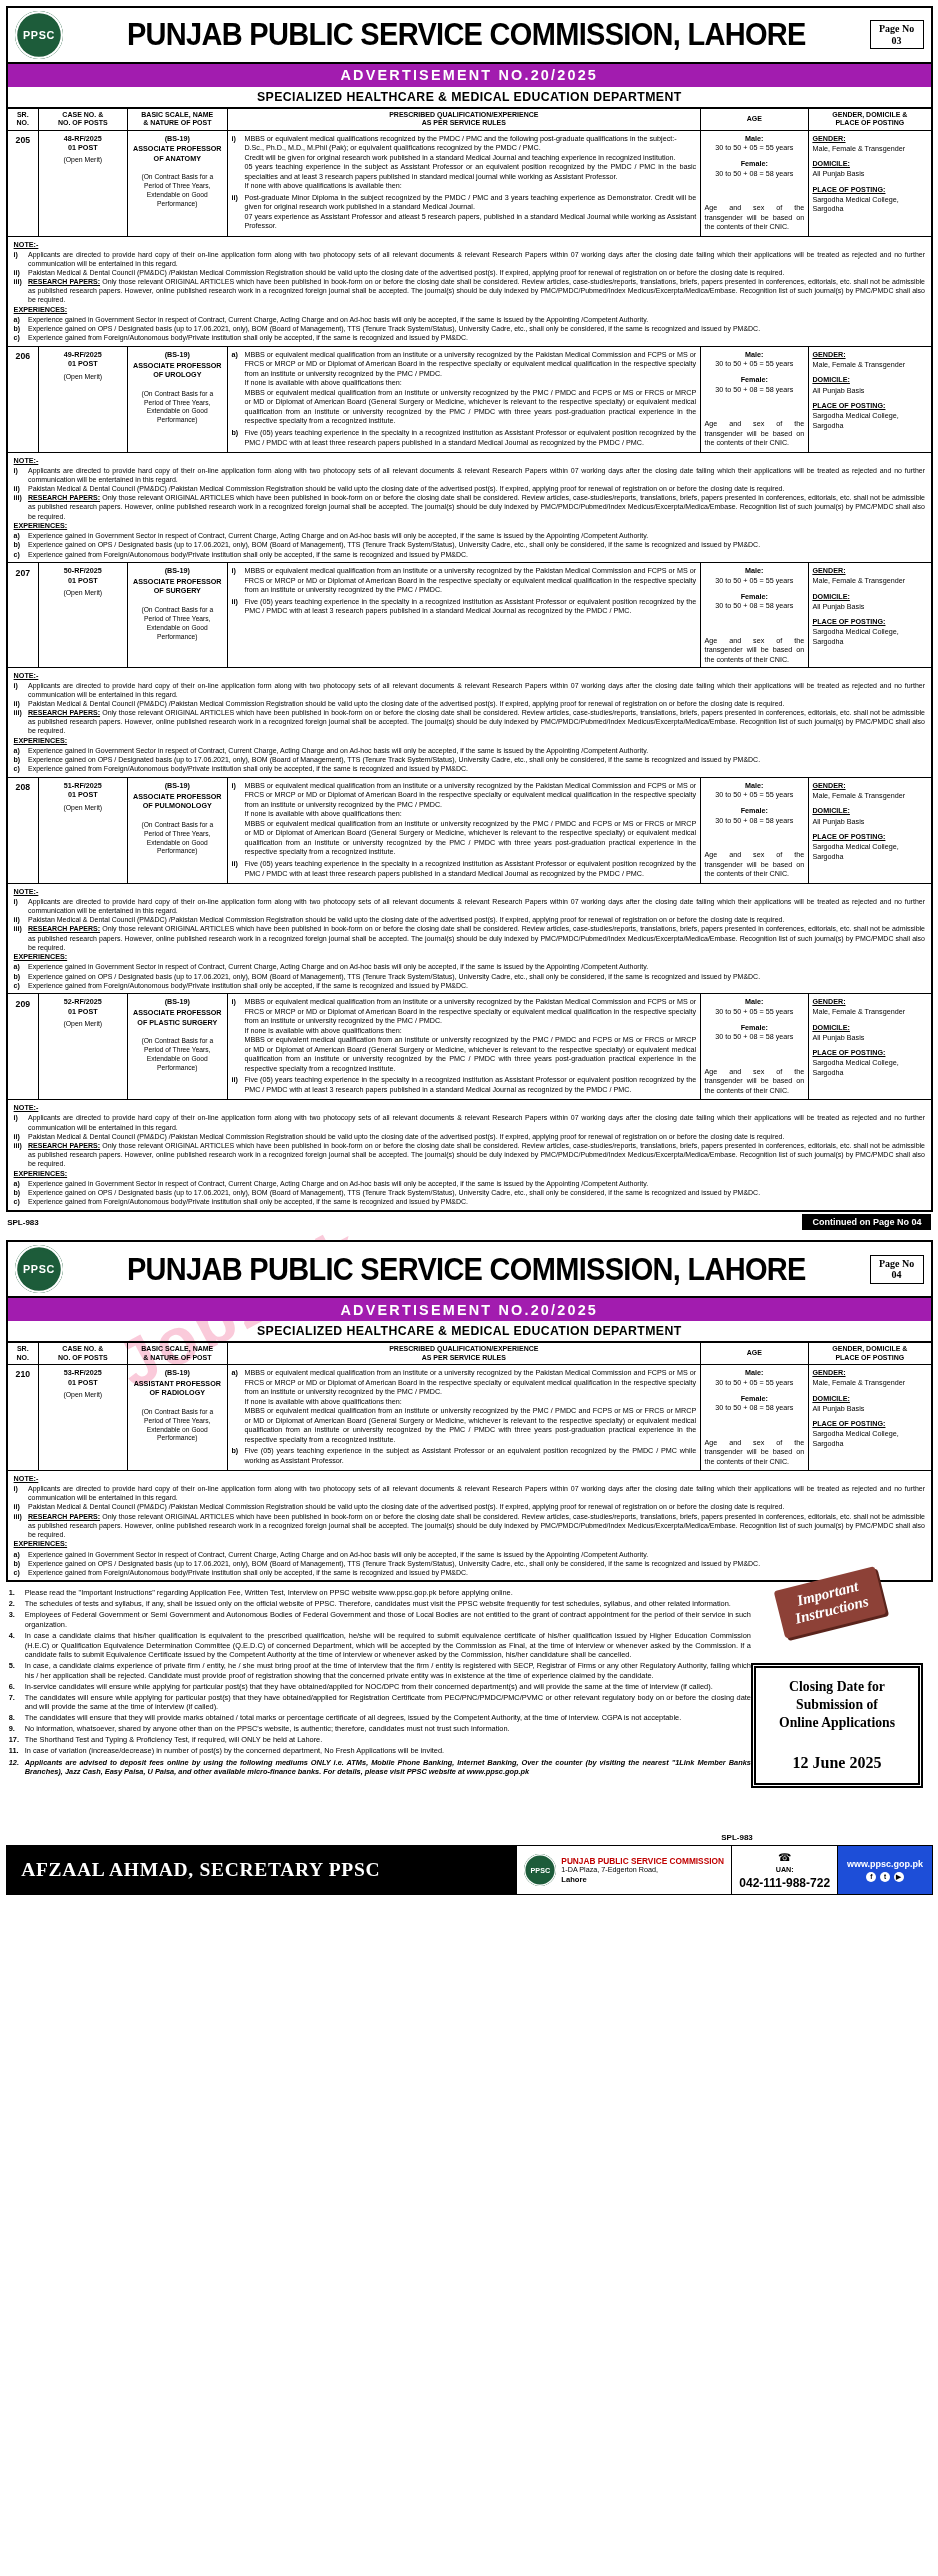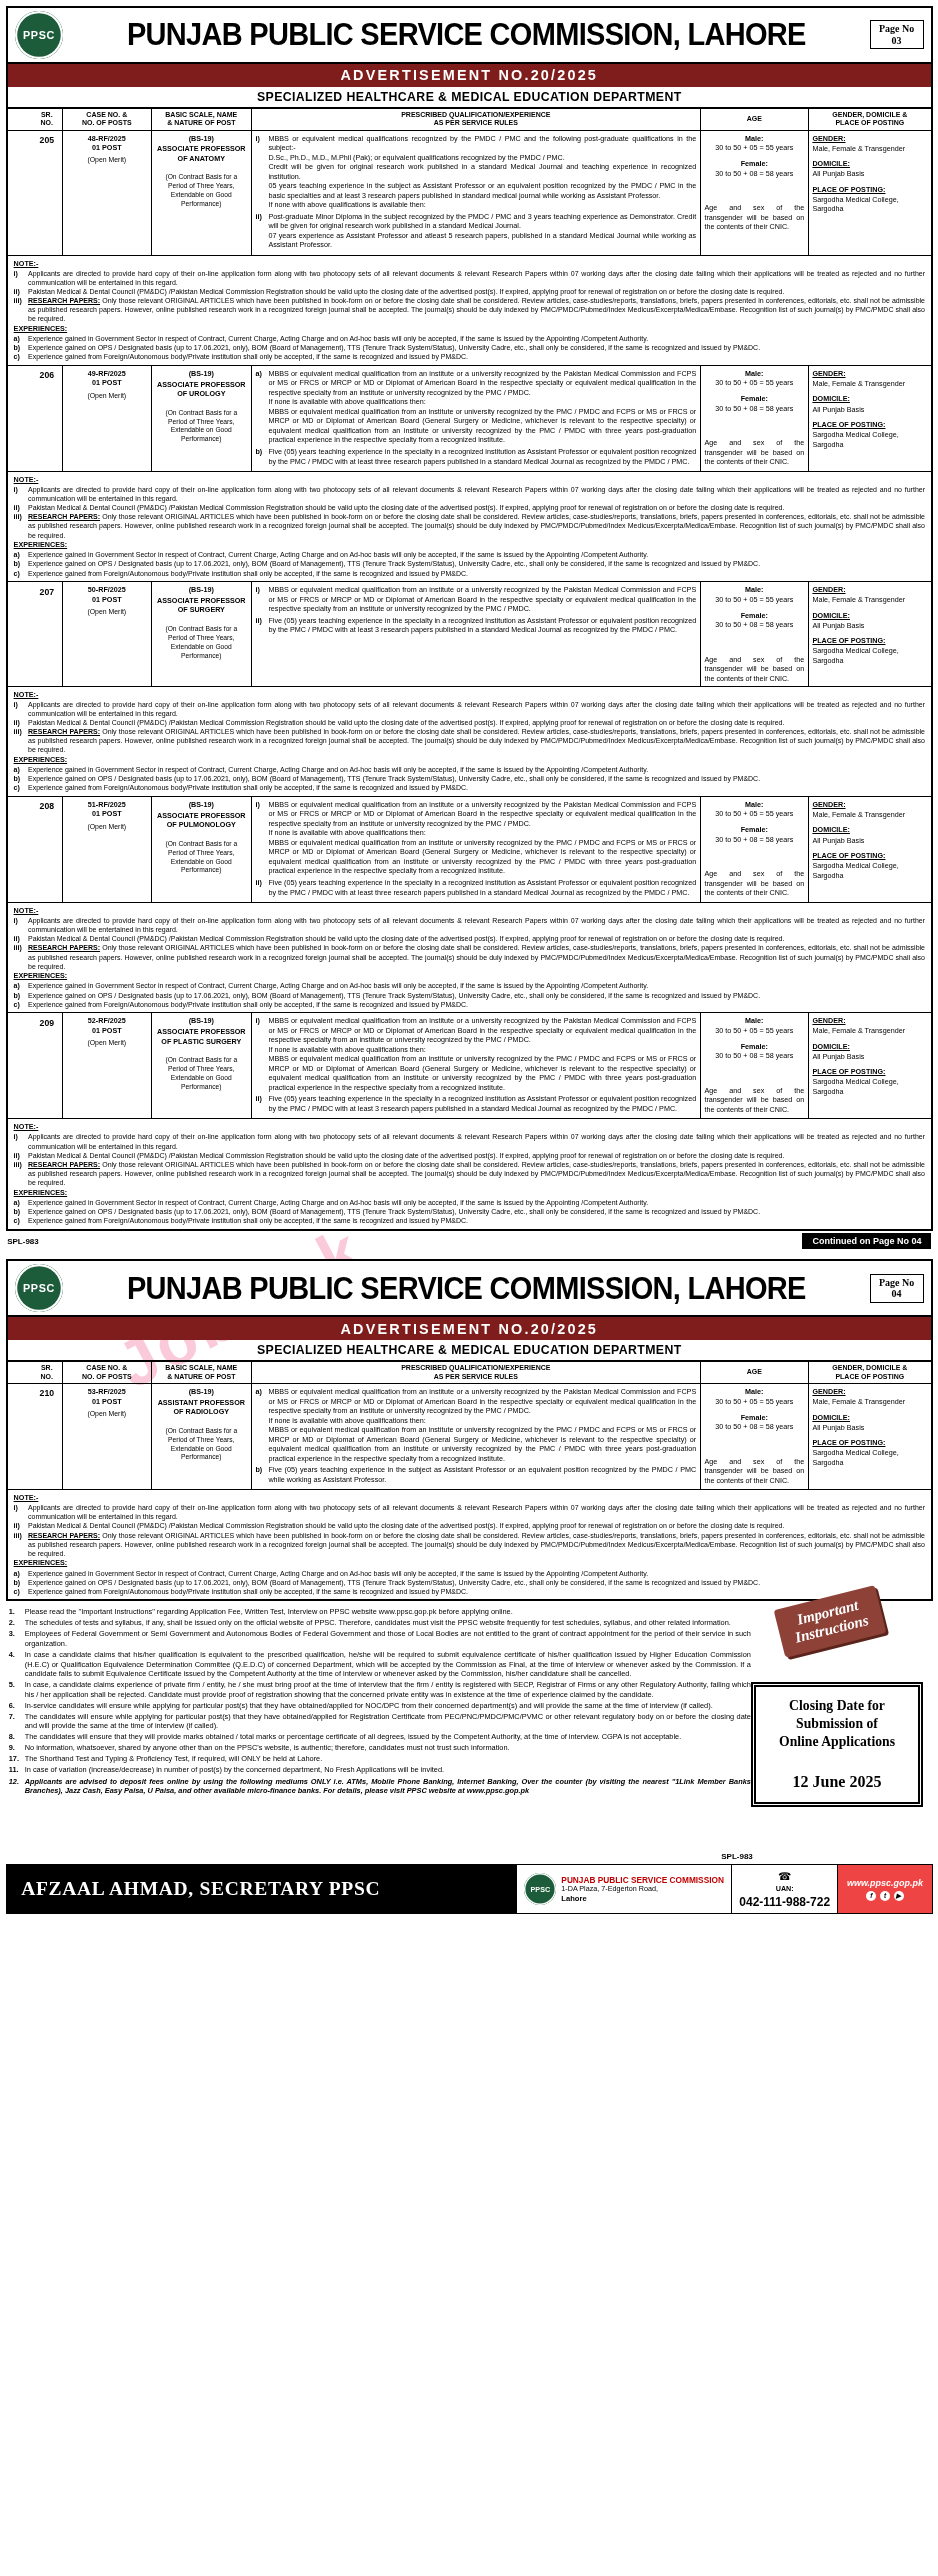--- a/index.html
+++ b/index.html
@@ -9,36 +9,36 @@
 
   
   .masthead{display:flex;align-items:center;border:2.2px solid #000;padding:2.9px 7.2px;gap:7.2px;background:#fff;}
   .logo{width:48px;height:48px;border-radius:50%;background:#1d5c3a;flex:none;
         box-shadow:inset 0 0 0 2.2px #fff,inset 0 0 0 5px #1d5c3a;
         display:flex;align-items:center;justify-content:center;color:#fff;font-weight:bold;font-size:10.8px;letter-spacing:0.7px;}
   .mast-title{flex:1;text-align:center;font-weight:900;font-size:29px;letter-spacing:-0.7px;margin:0;
         font-family:"Liberation Sans",sans-serif;transform:scaleY(1.08);}
   .pageno{border:1.4px solid #000;padding:2px 5px;font-family:"Liberation Serif",serif;font-weight:bold;font-size:10px;
         text-align:center;flex:none;line-height:1.15;width:42px;}
-  .adv-bar{background:#7f1d1d;color:#fff;text-align:center;font-weight:800;font-size:14.4px;letter-spacing:2.2px;
+  .adv-bar{background:#a21caf;color:#fff;text-align:center;font-weight:800;font-size:14.4px;letter-spacing:2.2px;
         padding:3.6px 0;border-left:2.2px solid #000;border-right:2.2px solid #000;}
   .dept-bar{border:2.2px solid #000;border-top:none;text-align:center;font-weight:800;font-size:12.3px;
         letter-spacing:0.4px;padding:2.9px 0;}
 
   
   .jobs-table{border:2.2px solid #000;border-top:none;}
   .job-grid{display:grid;grid-template-columns:30px 89px 100px 1fr 108px 123px;}
   .cell{border-left:0.7px solid #000;padding:2.9px 3.6px;font-size:7.2px;line-height:1.32;}
   .job-grid .cell:first-child{border-left:none;}
   .thead{border-bottom:0.7px solid #000;}
   .hcell{font-weight:bold;text-align:center;display:flex;align-items:center;justify-content:center;
         white-space:pre-line;font-size:7px;line-height:1.2;padding:2.2px 2.9px;}
   .job-block{border-top:1.4px solid #000;}
   .jobs-table .job-block:first-of-type{border-top:none;}
-  .job-grid{border-bottom:0.7px solid #000;padding-left:24px;}
+  .job-grid{border-bottom:0.7px solid #000;}
   .c-sr{text-align:center;font-weight:bold;font-size:8.7px;padding-top:4.3px;}
   .c-case,.c-post{text-align:center;}
   .b{font-weight:bold;}
   .u{text-decoration:underline;}
   .mt{margin-top:6.5px;}
   .c-case .merit{margin-top:2.9px;font-size:6.9px;}
   .c-post .ttl{margin-top:1.4px;}
   .c-post .contract{margin-top:10px;font-size:6.7px;}
   .c-qual{text-align:justify;}
   .qrow{display:flex;margin-bottom:2.2px;}
@@ -88,22 +88,22 @@
         box-shadow:inset 0 0 0 1.4px #fff,inset 0 0 0 3.6px #1d5c3a;
         display:flex;align-items:center;justify-content:center;color:#fff;font-weight:bold;font-size:7.2px;}
   .f-org-name{color:#c00000;font-weight:bold;font-size:8.3px;line-height:1.15;}
   .f-org-addr{font-size:7.2px;line-height:1.2;}
   .f-org-city{font-weight:bold;font-size:7.6px;}
   .f-phone{display:flex;flex-direction:column;justify-content:center;align-items:center;padding:2.9px 7.2px;
         border-right:1.4px solid #000;gap:1.4px;}
   .f-uan{font-size:7.2px;font-weight:bold;}
   .f-phone-num{font-size:12px;font-weight:bold;}
   .phone-glyph{font-size:10.8px;}
-  .f-web{background:#ef4444;color:#fff;display:flex;flex-direction:column;justify-content:center;align-items:center;
-        padding:2.9px 8.7px;gap:2.9px;font-style:italic;}
+  .f-web{background:#1d4ed8;color:#fff;display:flex;flex-direction:column;justify-content:center;align-items:center;
+        padding:2.9px 8.7px;gap:2.9px;}
   .f-web-url{font-weight:bold;font-size:9px;}
   .socials{display:flex;gap:3.6px;}
   .soc{width:10px;height:10px;border-radius:50%;background:#fff;color:#000;font-size:6.5px;font-weight:bold;
         display:flex;align-items:center;justify-content:center;}
 </style>
 </head>
 <body>
 
 <div class="sheet">
 

